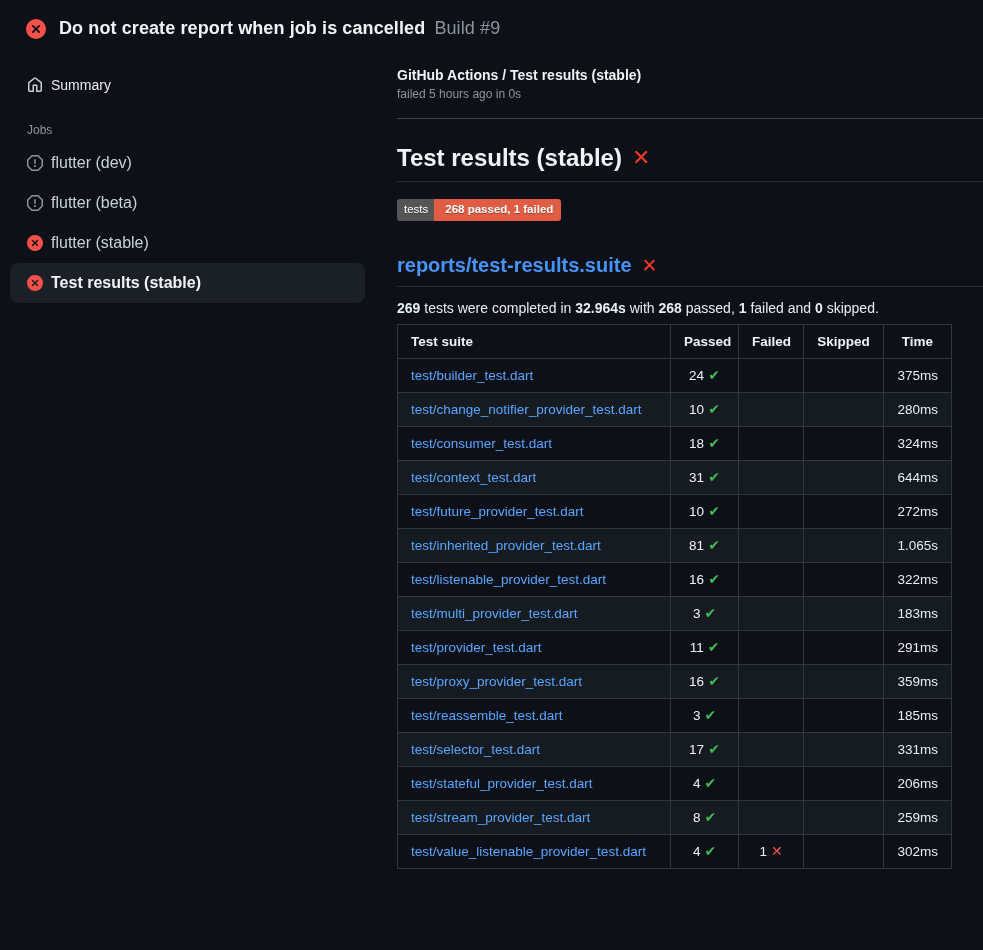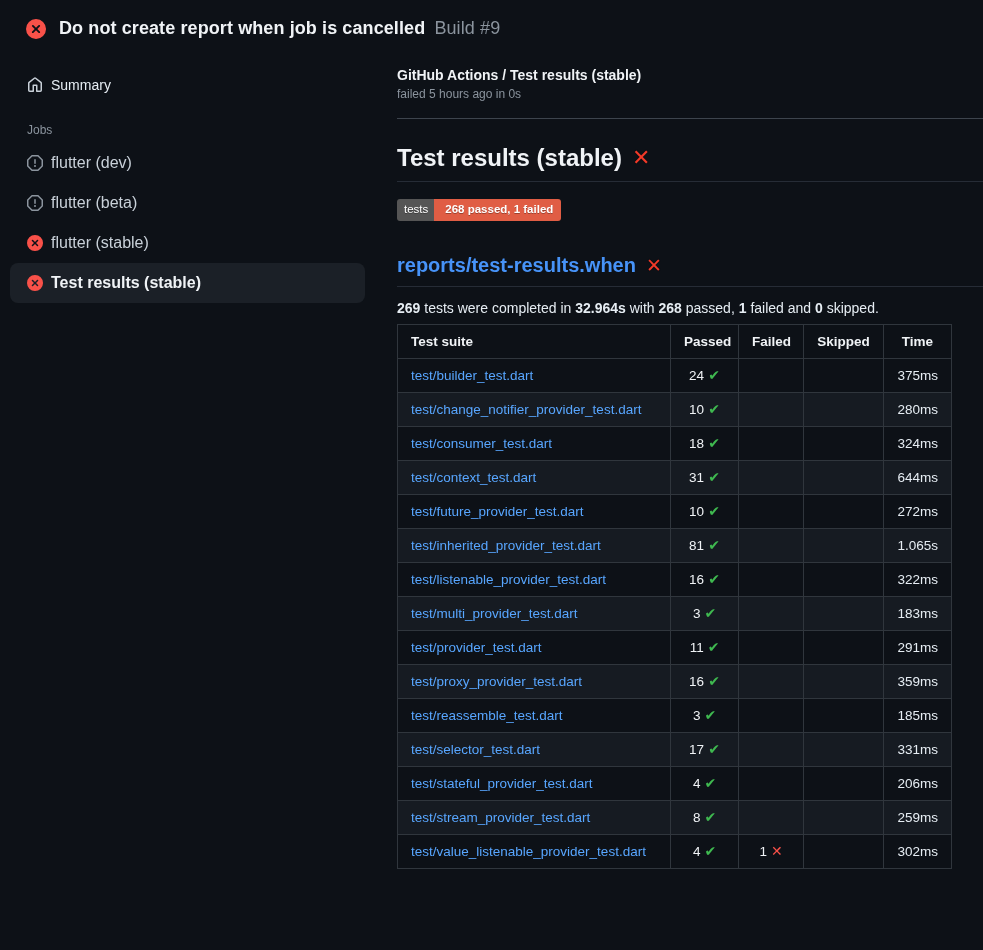--- a/index.html
+++ b/index.html
@@ -203,21 +203,21 @@
       <span>Test results (stable)</span>
       <span class="red-x">✕</span>
     </h2>
 
     <span class="badge">
       <span class="badge-label">tests</span>
       <span class="badge-value">268 passed, 1 failed</span>
     </span>
 
     <h3 class="report-heading">
-      <a href="#">reports/test-results.when</a>
+      <a href="#">reports/test-results.suite</a>
       <span class="red-x small">✕</span>
     </h3>
 
     <p class="summary-line">
       <b>269</b><span> tests were completed in </span><b>32.964s</b><span> with </span><b>268</b><span> passed, </span><b>1</b><span> failed and </span><b>0</b><span> skipped.</span>
     </p>
 
     <table class="results">
       <colgroup>
         <col class="c-suite">

